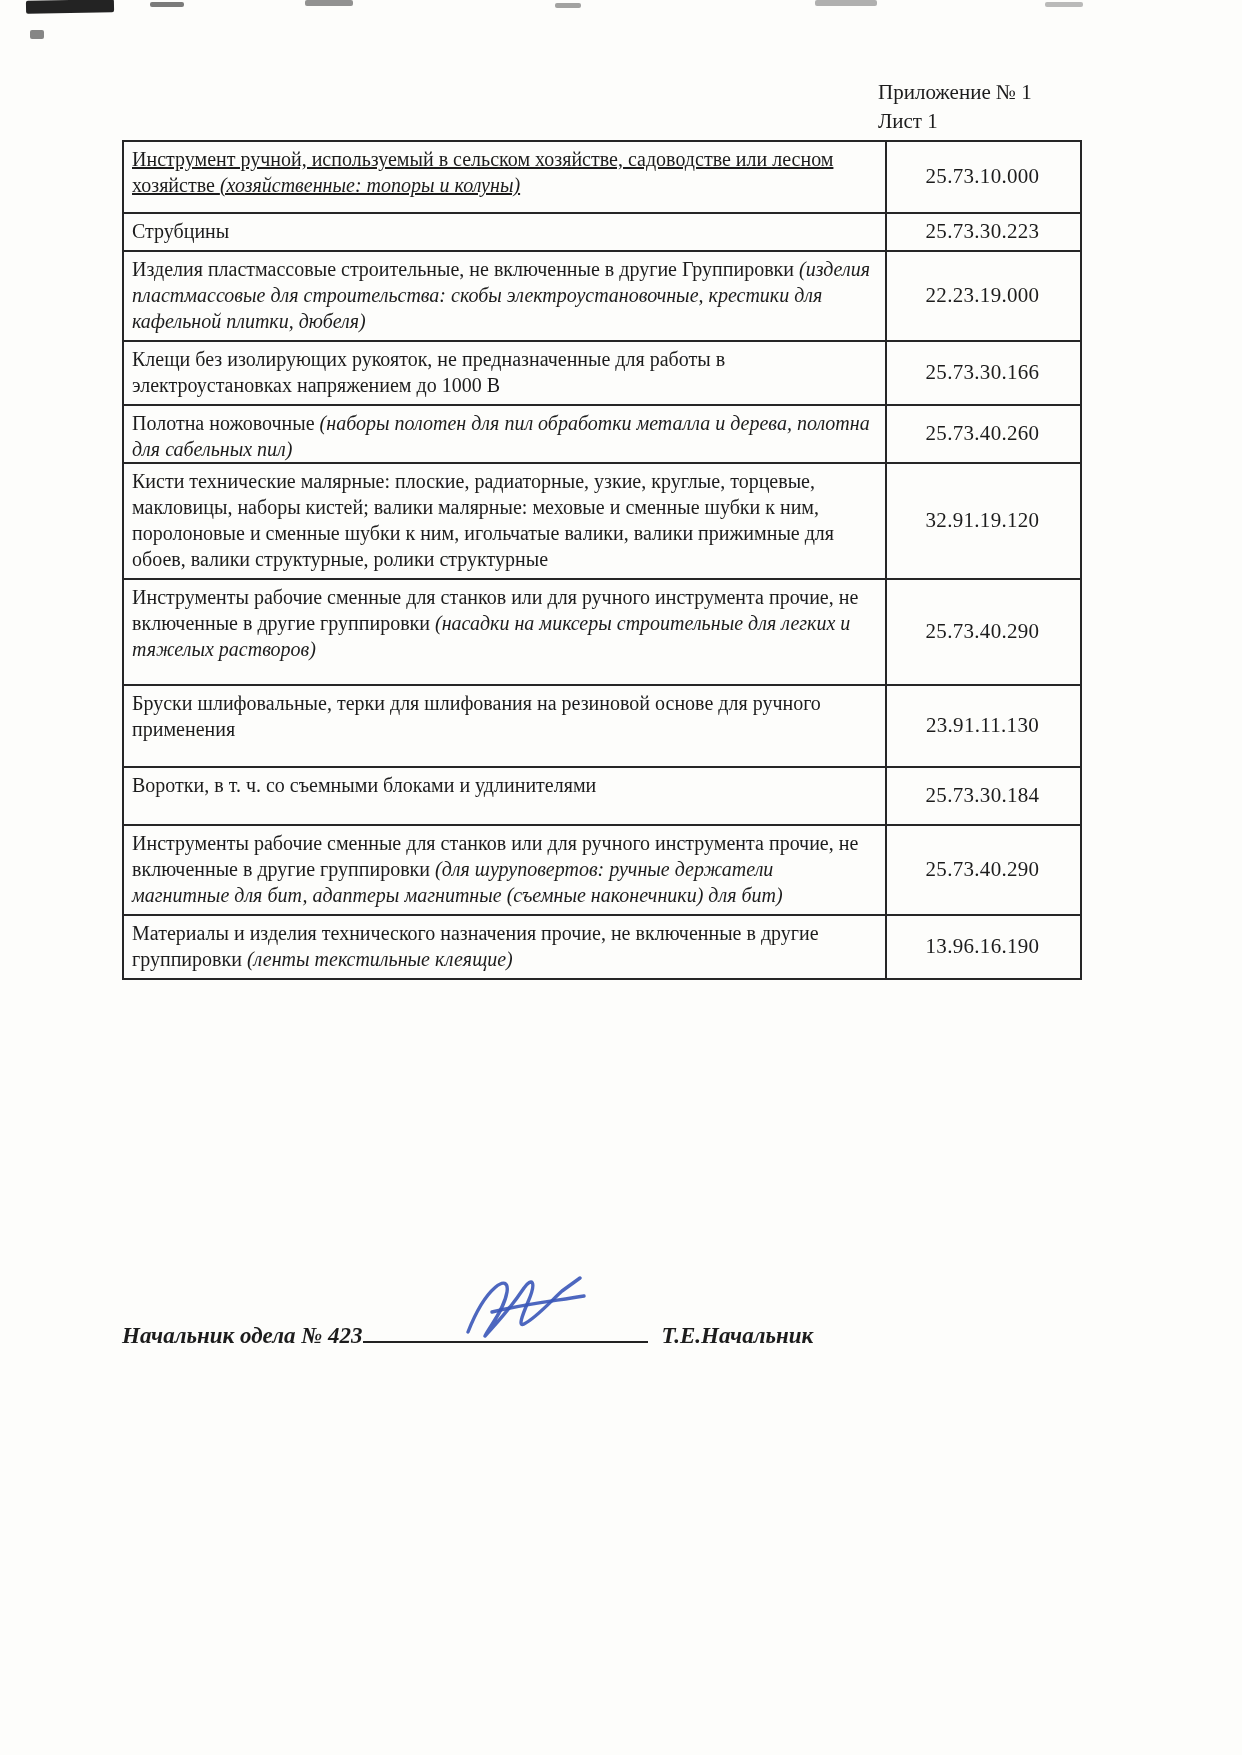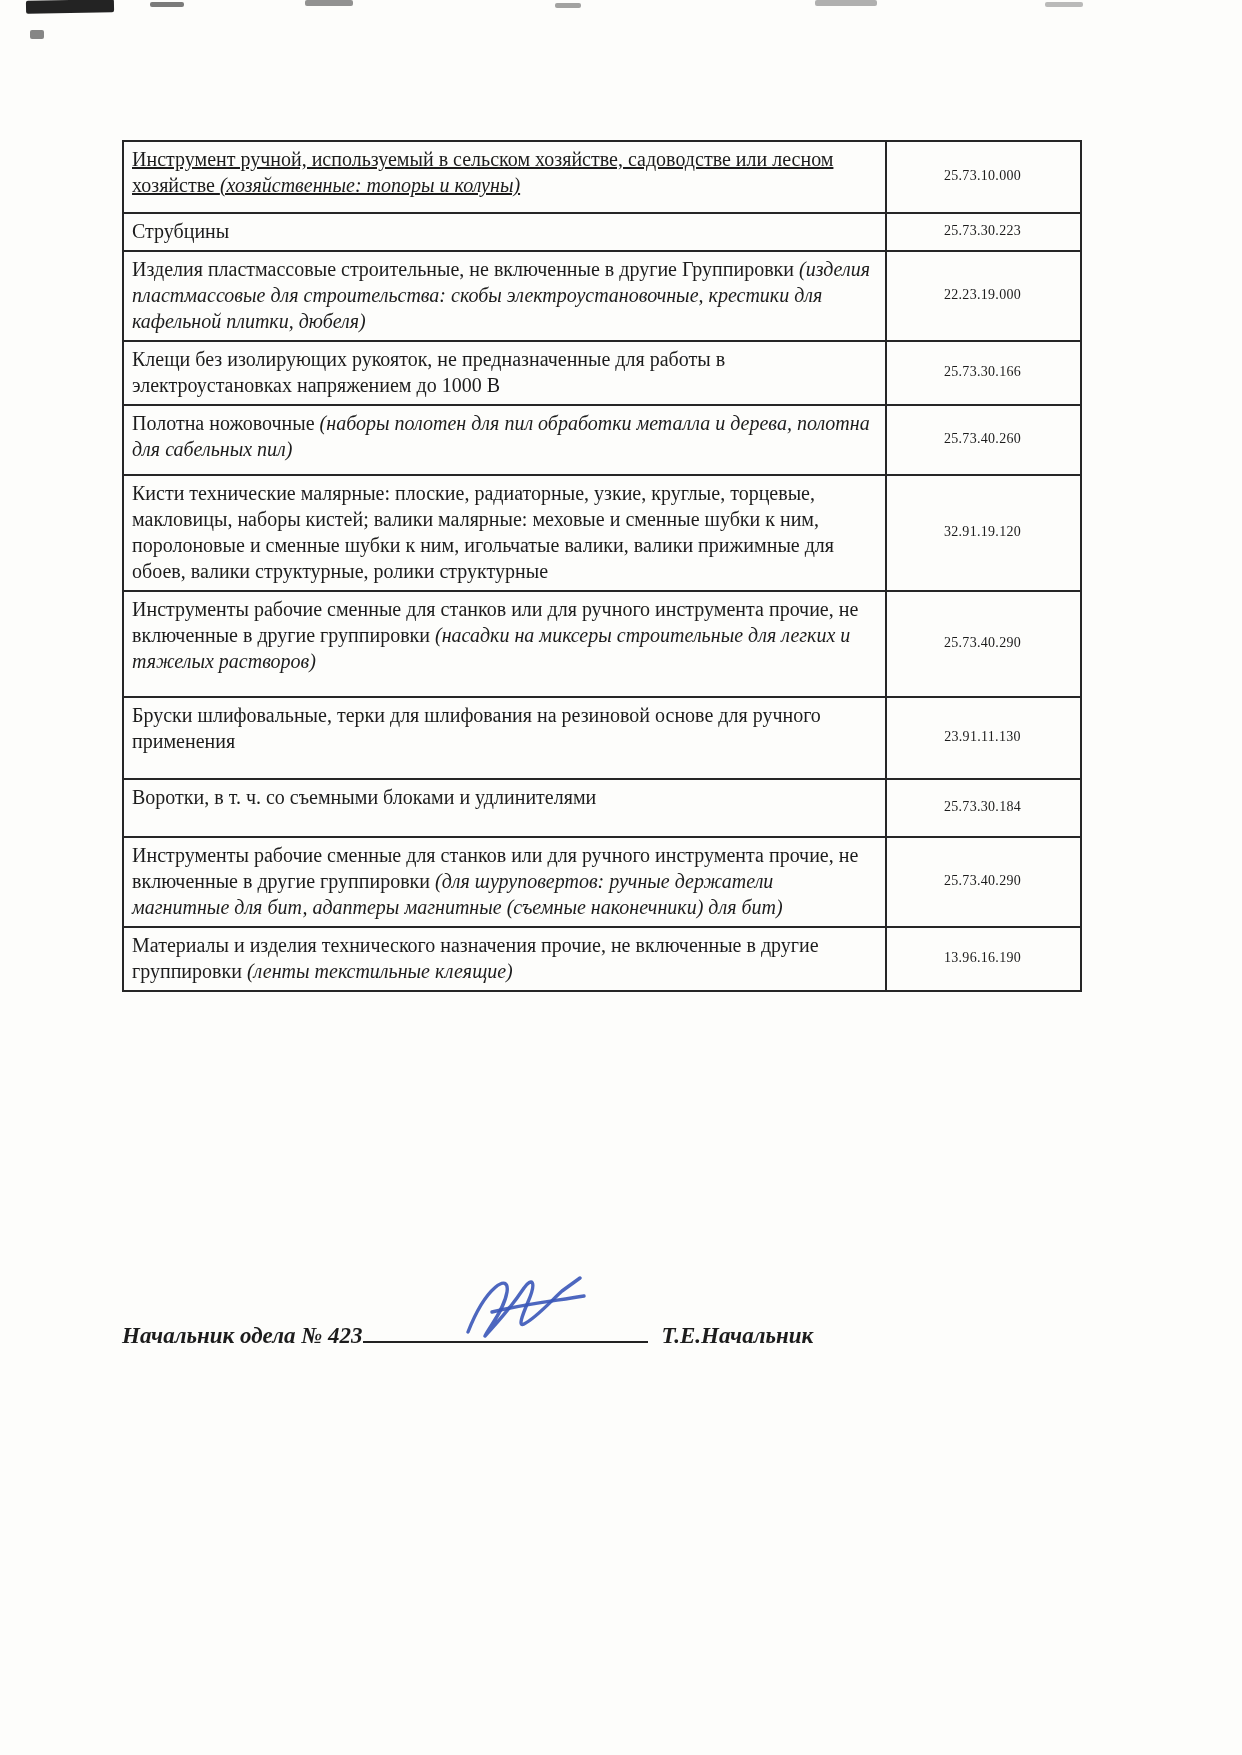--- a/index.html
+++ b/index.html
@@ -40,26 +40,26 @@
     border-collapse: collapse;
     table-layout: fixed;
   }
   td {
     border: 2px solid #262626;
     font-size: 20px;
     line-height: 26px;
     padding: 4px 10px 6px 8px;
   }
   td.desc { width: 743px; vertical-align: top; }
-  td.code { width: 175px; text-align: center; vertical-align: middle; font-size: 14px; letter-spacing: .3px; }
+  td.code { width: 175px; text-align: center; vertical-align: middle; font-size: 21px; letter-spacing: .3px; }
   .it { font-style: italic; }
 
   
   tbody tr:nth-child(1) td.desc { padding-bottom: 14px; text-decoration: underline; }
-  tbody tr:nth-child(5) td.desc { padding-bottom: 12px; }
+  tbody tr:nth-child(5) td.desc { padding-bottom: 0; }
   tbody tr:nth-child(7) td.desc { padding-bottom: 22px; }
   tbody tr:nth-child(8) td.desc { padding-bottom: 24px; margin-left: 16px; }
   tbody tr:nth-child(9) td.desc { padding-bottom: 26px; }
   tbody tr:nth-child(13) td.desc { padding-bottom: 14px; }
 
   .footer {
     position: absolute;
     left: 122px; top: 1318px;
     width: 1000px;
     font-size: 23px;
@@ -95,20 +95,24 @@
 <div class="page">
 
   <div class="artifact a1"></div>
   <div class="artifact a2"></div>
   <div class="artifact a3"></div>
   <div class="artifact a4"></div>
   <div class="artifact a5"></div>
   <div class="artifact a6"></div>
   <div class="artifact a7"></div>
 
+  <div class="annex">
+    <div>Приложение  № 1</div>
+    <div>Лист 1</div>
+  </div>
 
   <table class="doc-table">
     <tbody>
     <tr>
       <td class="desc"><span>Инструмент ручной, используемый в сельском хозяйстве, садоводстве или лесном хозяйстве </span><span class="it">(хозяйственные: топоры и колуны)</span></td>
       <td class="code">25.73.10.000</td>
     </tr>
 
     <tr>
       <td class="desc"><span>Струбцины</span></td>

